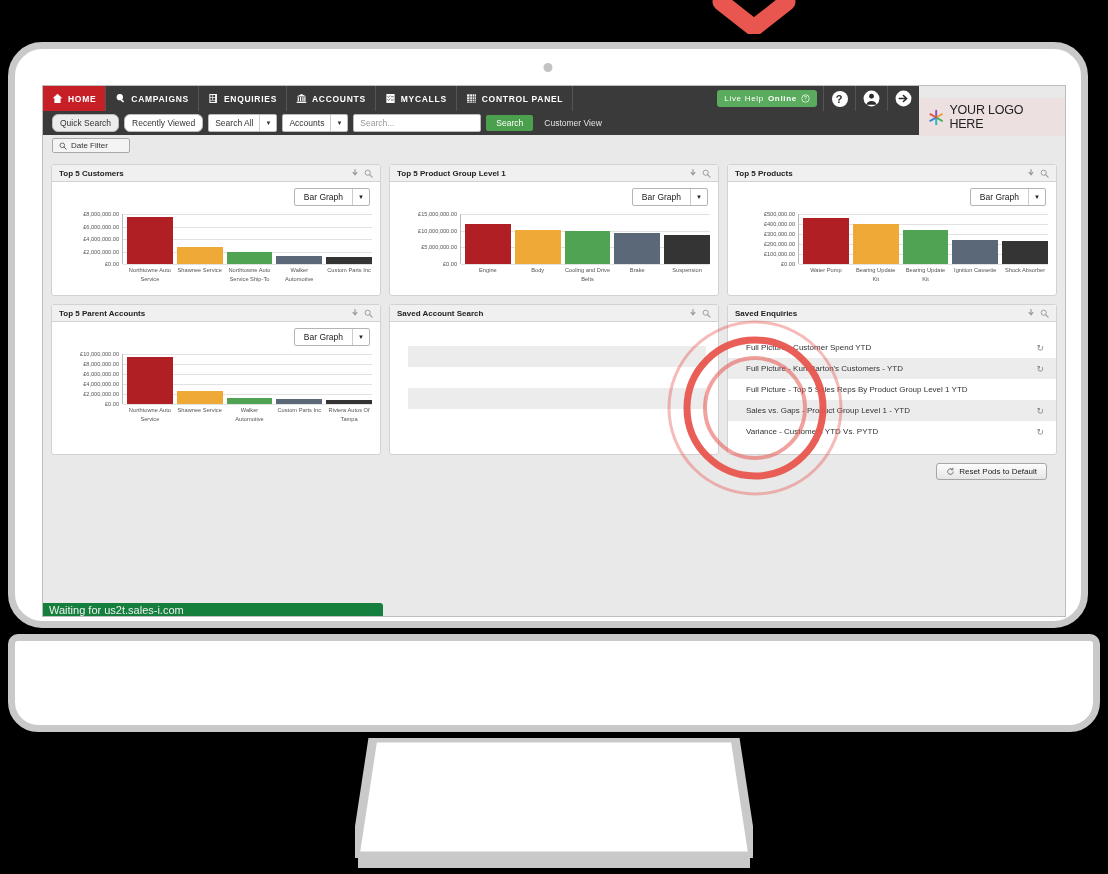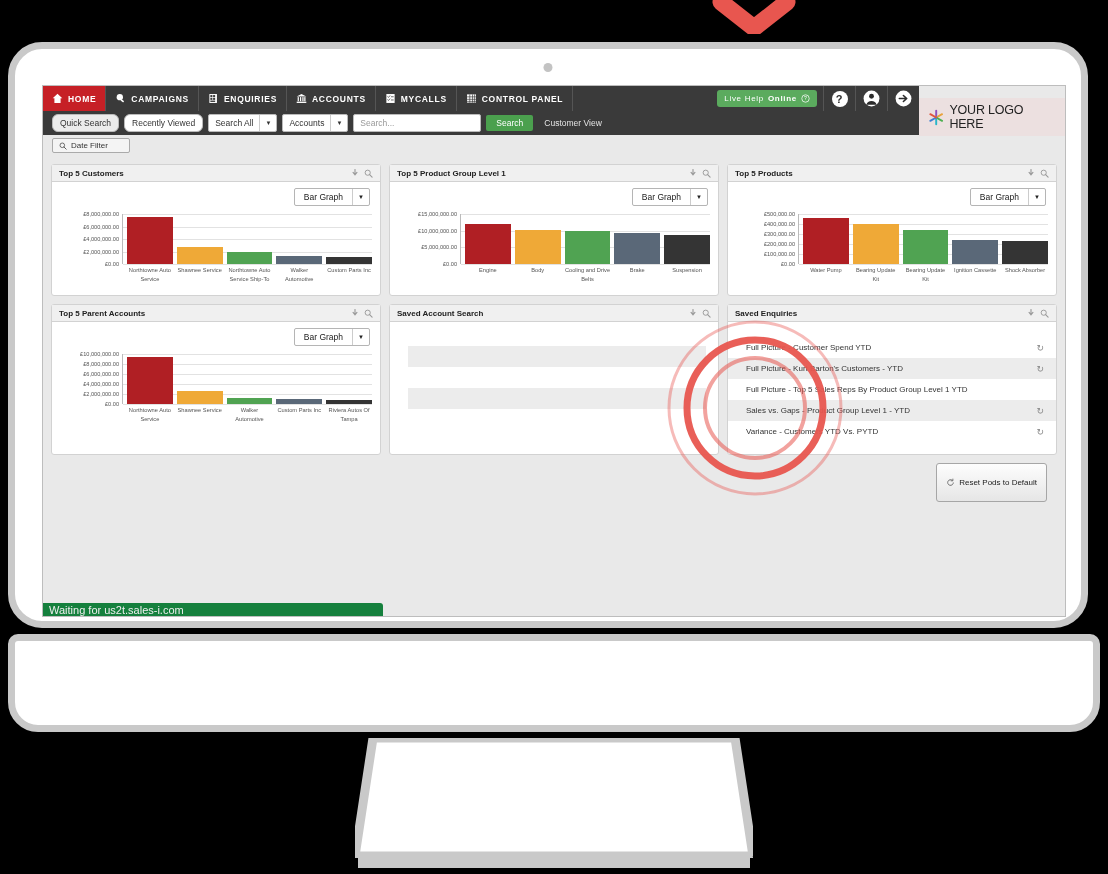--- a/index.html
+++ b/index.html
@@ -181,21 +181,21 @@
   }
   .list-row.alt { background: #ececec; }
   .blank-row { height: 21px; margin: 0 12px 0 18px; background: #ececec; }
   .refresh { margin-left: auto; color: #888; font-size: 9px; }
 
   .footerbar {
     display: flex; justify-content: flex-end; padding: 0 10px 8px;
   }
   .reset {
     background: linear-gradient(#fdfdfd,#e6e6e6); border: 1px solid #a6a6a6;
-    border-radius: 3px; padding: 14px 9px; font-size: 8px; color: #222;
+    border-radius: 3px; padding: 3px 9px; font-size: 8px; color: #222;
     display: flex; align-items: flex-start; gap: 4px;
   }
   .statusbar {
     position: absolute; left: 0; bottom: 0; width: 340px; height: 13px;
     background: #15803d; color: #eee; font-size: 11px;
     display: flex; align-items: center; padding-left: 6px;
     border-top-right-radius: 3px; overflow: hidden;
   }
 </style>
 </head>

